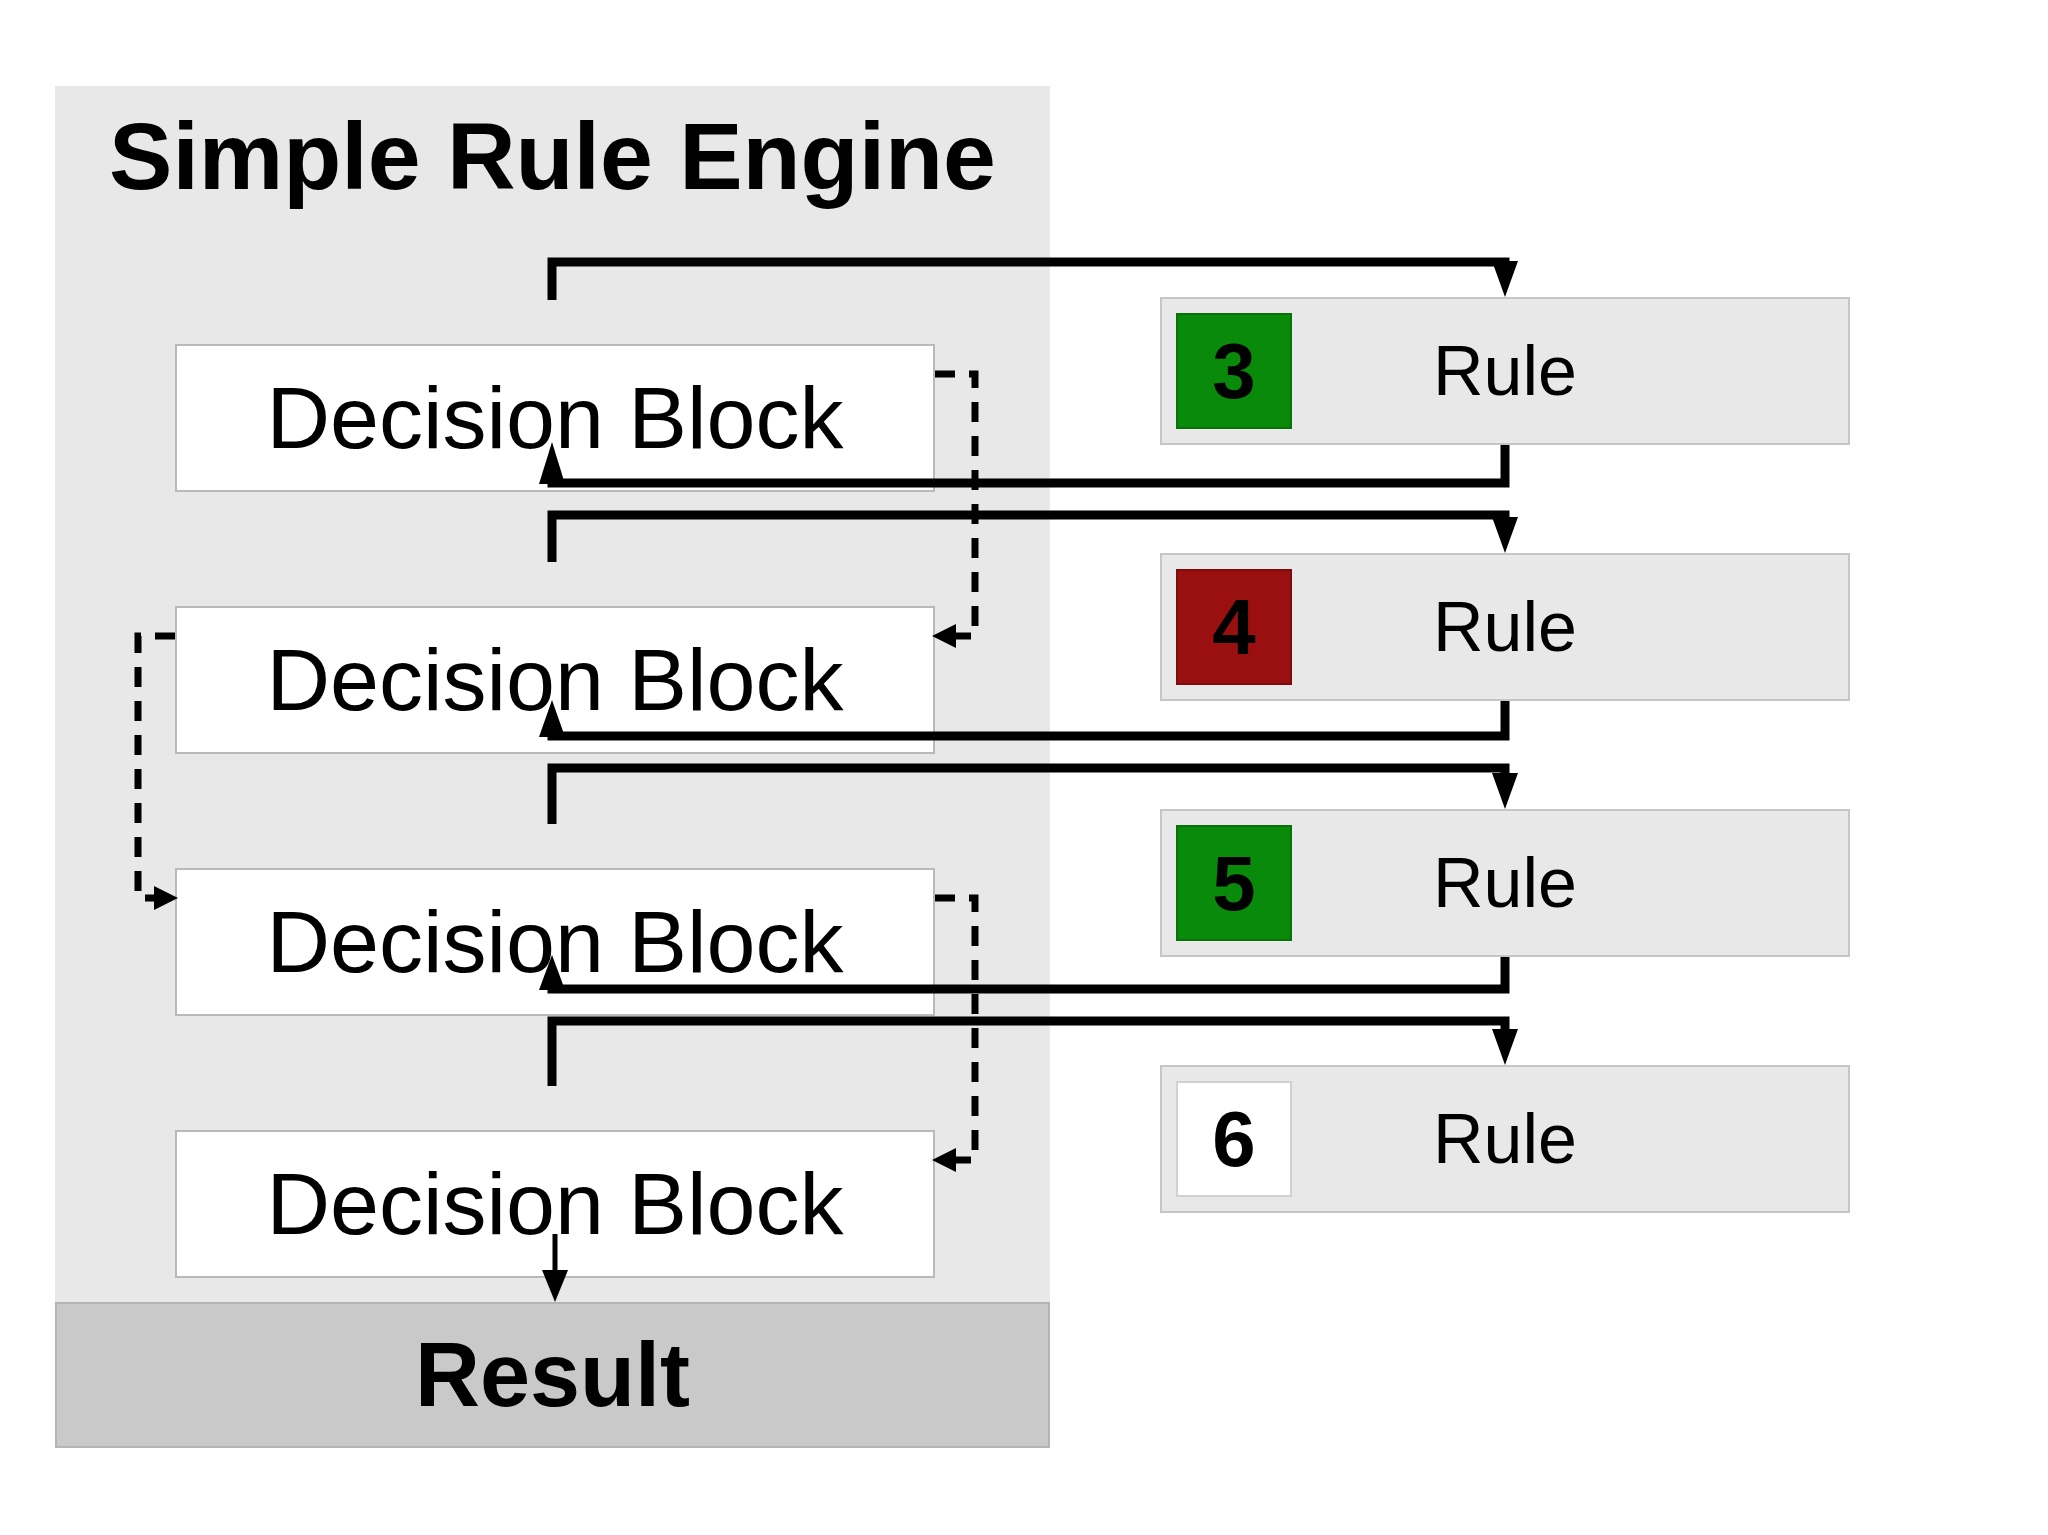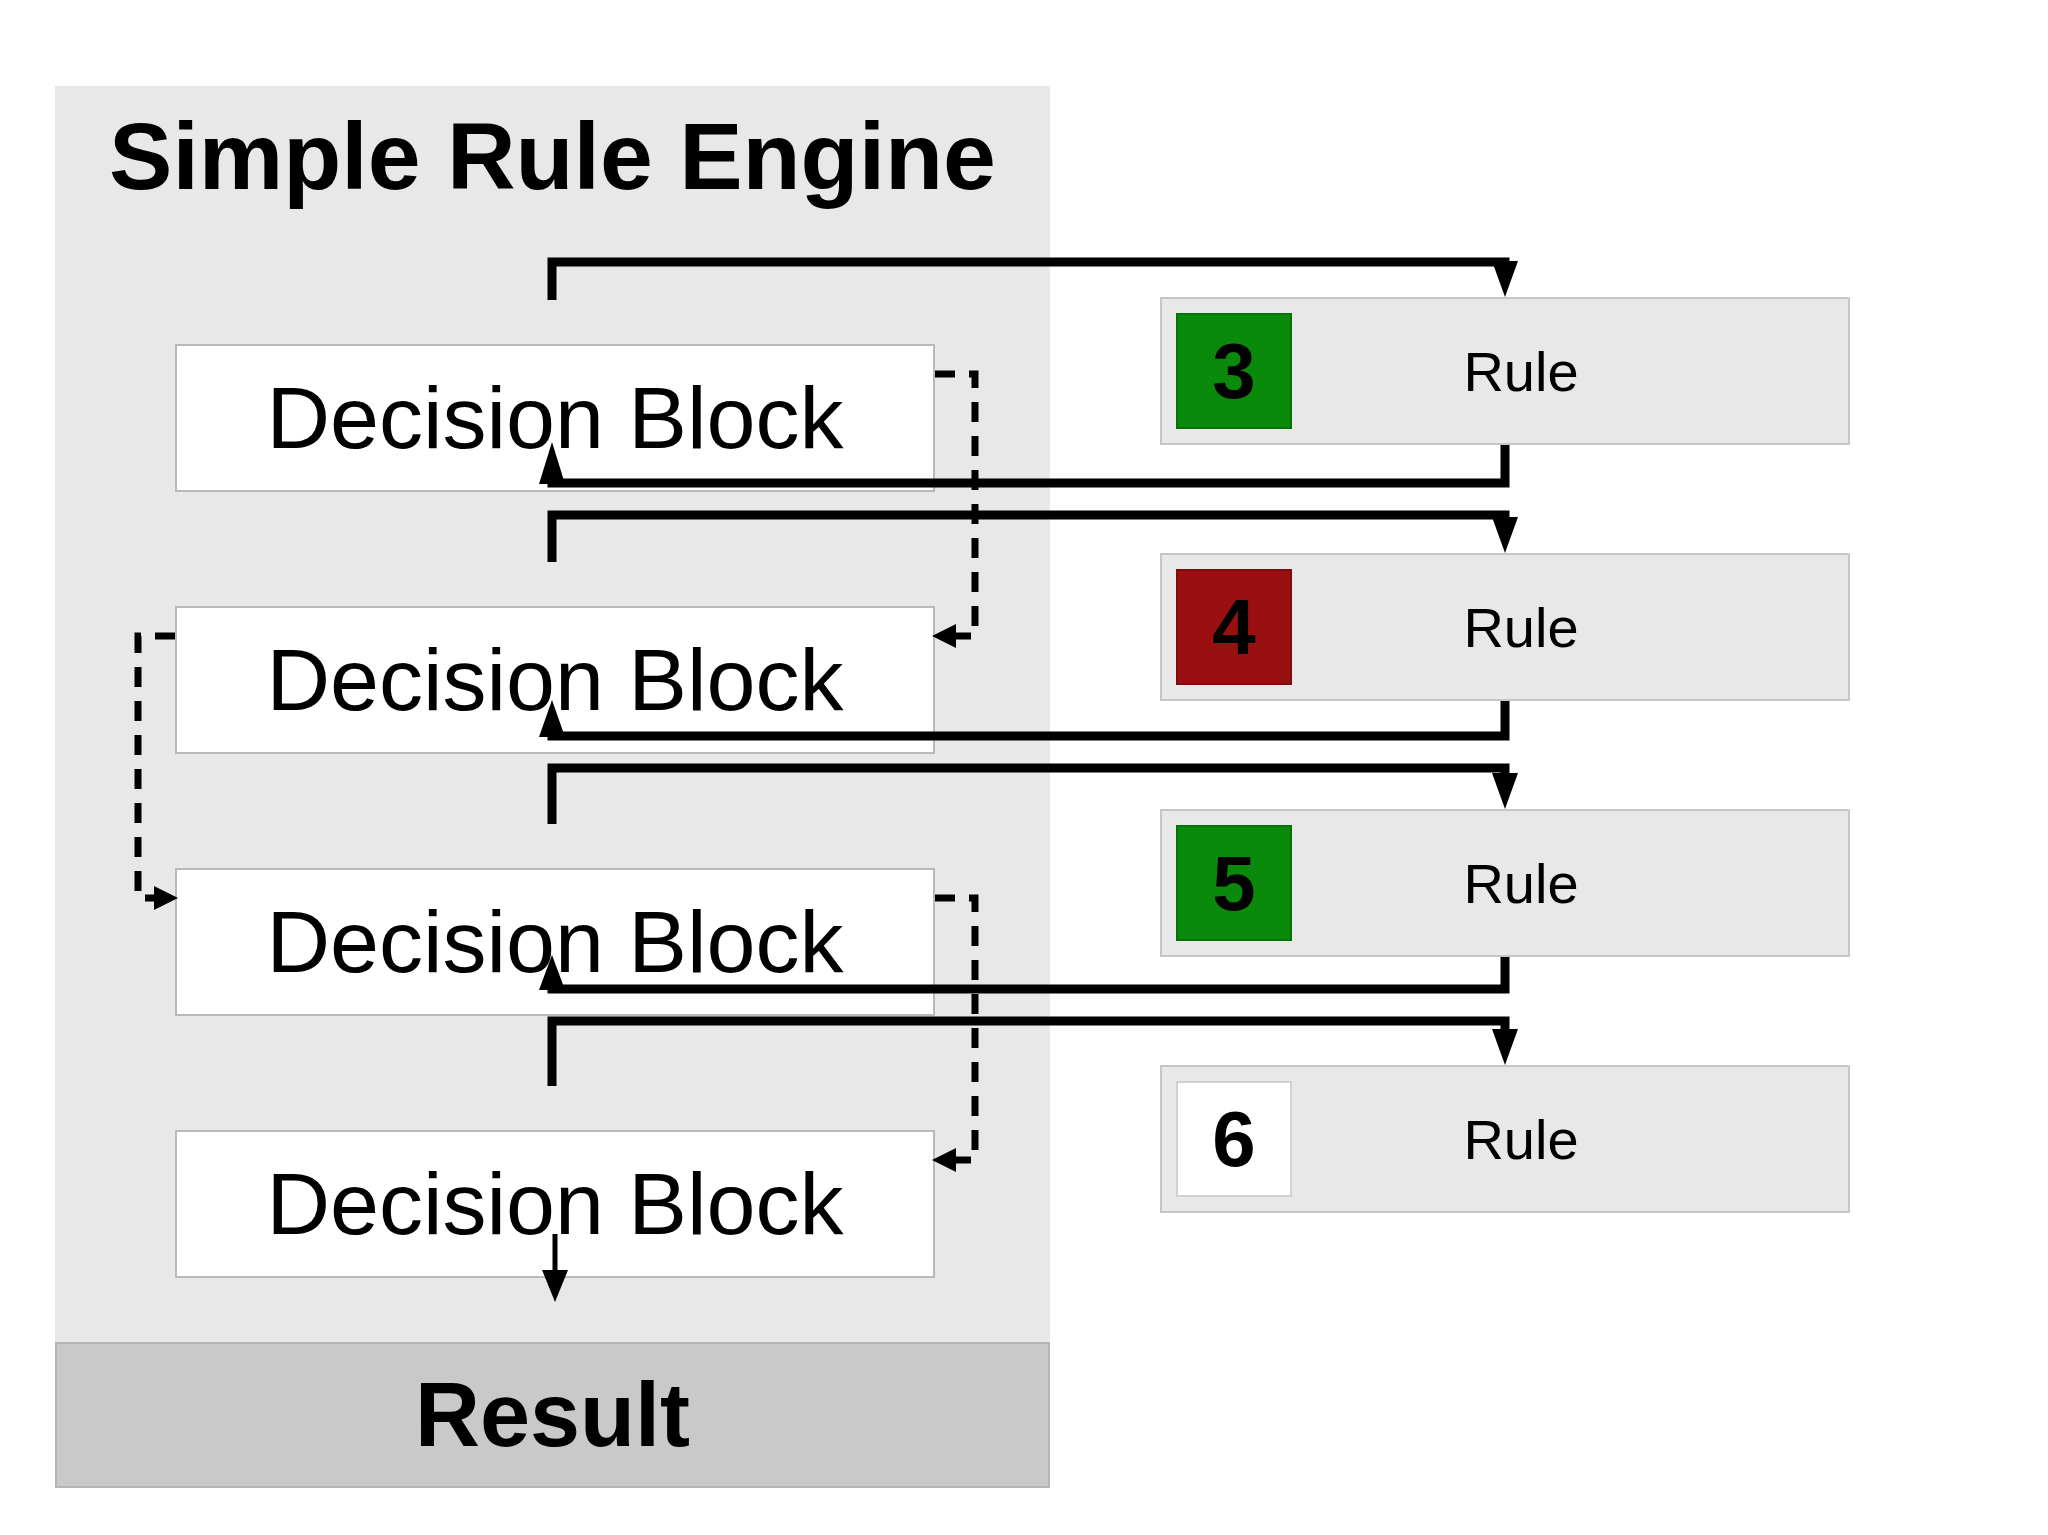--- a/index.html
+++ b/index.html
@@ -35,29 +35,29 @@
   .rb-2 { top: 553px; }
   .rb-3 { top: 809px; }
   .rb-4 { top: 1065px; }
   .rule-badge {
     position: absolute; left: 14px; top: 14px; width: 116px; height: 116px;
     box-sizing: border-box; border: 2px solid rgba(0,0,0,0.18);
     display: flex; align-items: center; justify-content: center;
     font-size: 78px; font-weight: bold;
   }
   .rule-label {
-    position: absolute; left: 16px; top: 0; width: 100%; height: 100%;
+    position: absolute; left: 0; top: 0; width: 100%; height: 100%;
     display: flex; align-items: center; justify-content: center;
-    font-size: 56px; white-space: nowrap; border-radius: 14px;
+    font-size: 70px; white-space: nowrap; border-radius: 14px;
   }
   .result-bar {
     position: absolute; left: 55px; top: 1302px; width: 995px; height: 146px;
     background: #c9c9c9; border: 2px solid #b5b5b5; box-sizing: border-box;
     display: flex; align-items: center; justify-content: center;
-    font-size: 90px; font-weight: bold; margin-top: 40px;
+    font-size: 90px; font-weight: bold;
   }
   svg.arrows {
     position: absolute; left: 0; top: 0; width: 2048px; height: 1535px;
     pointer-events: none;
   }
 </style>
 </head>
 <body>
 
 <div class="canvas">

